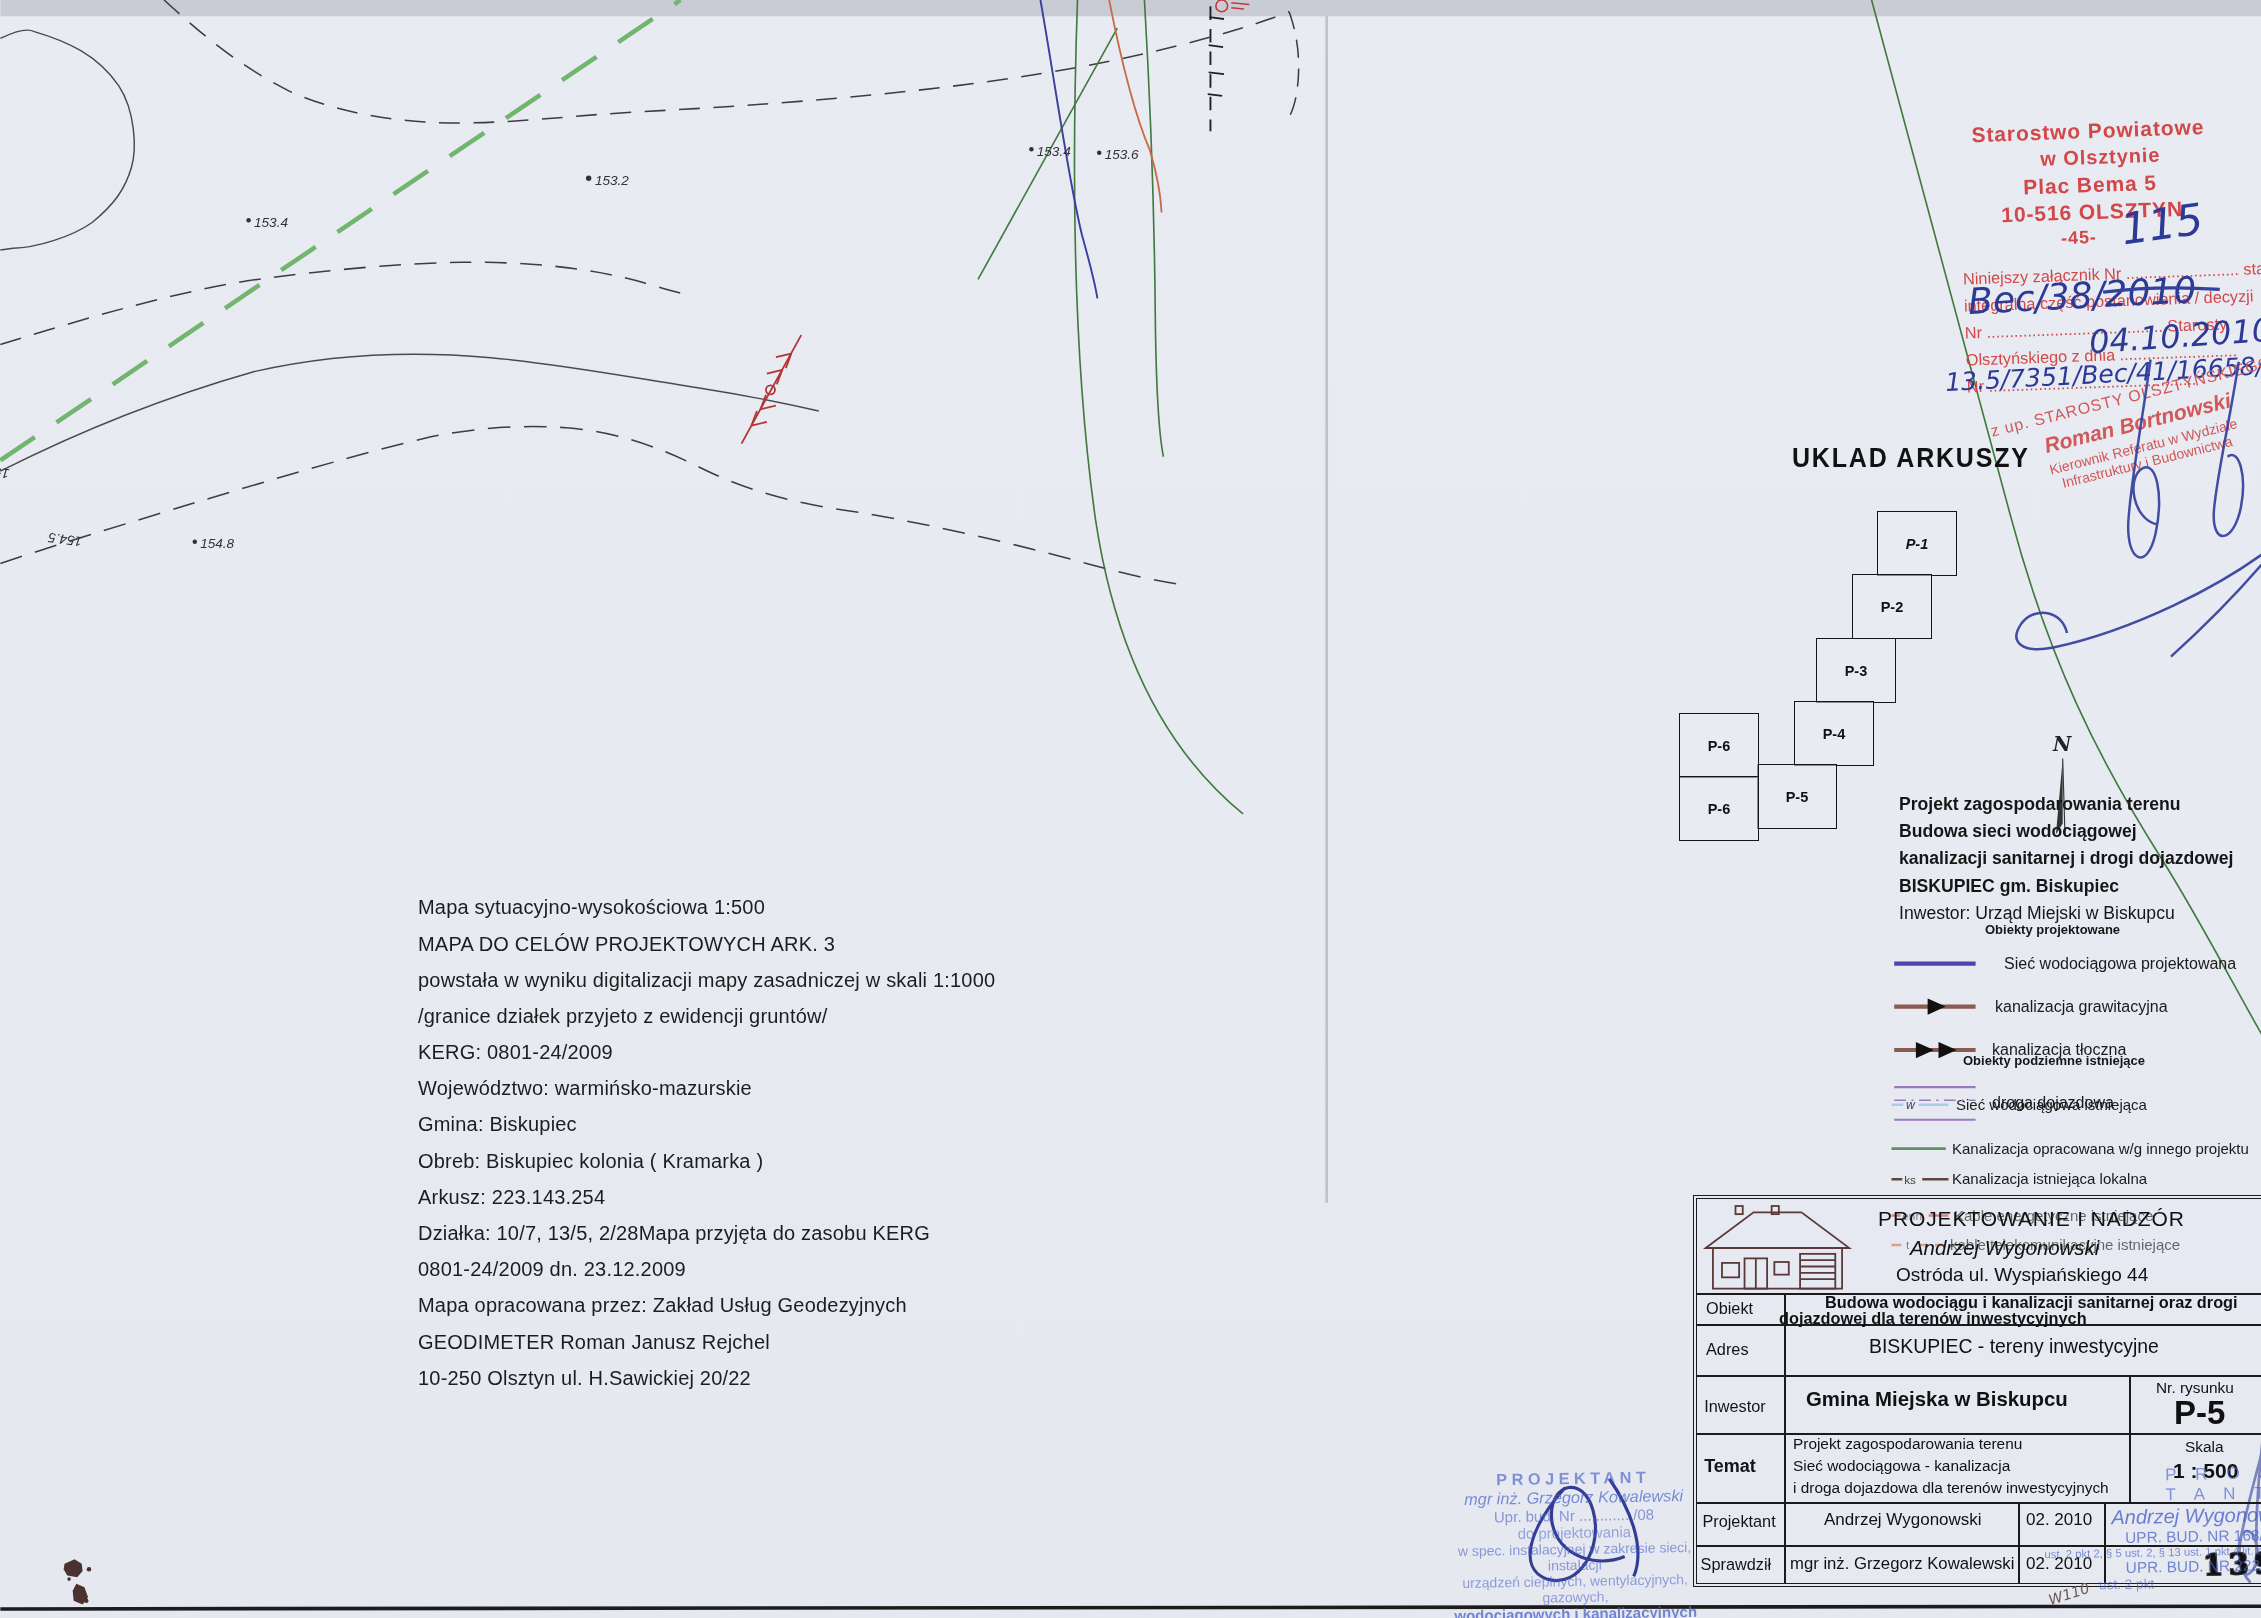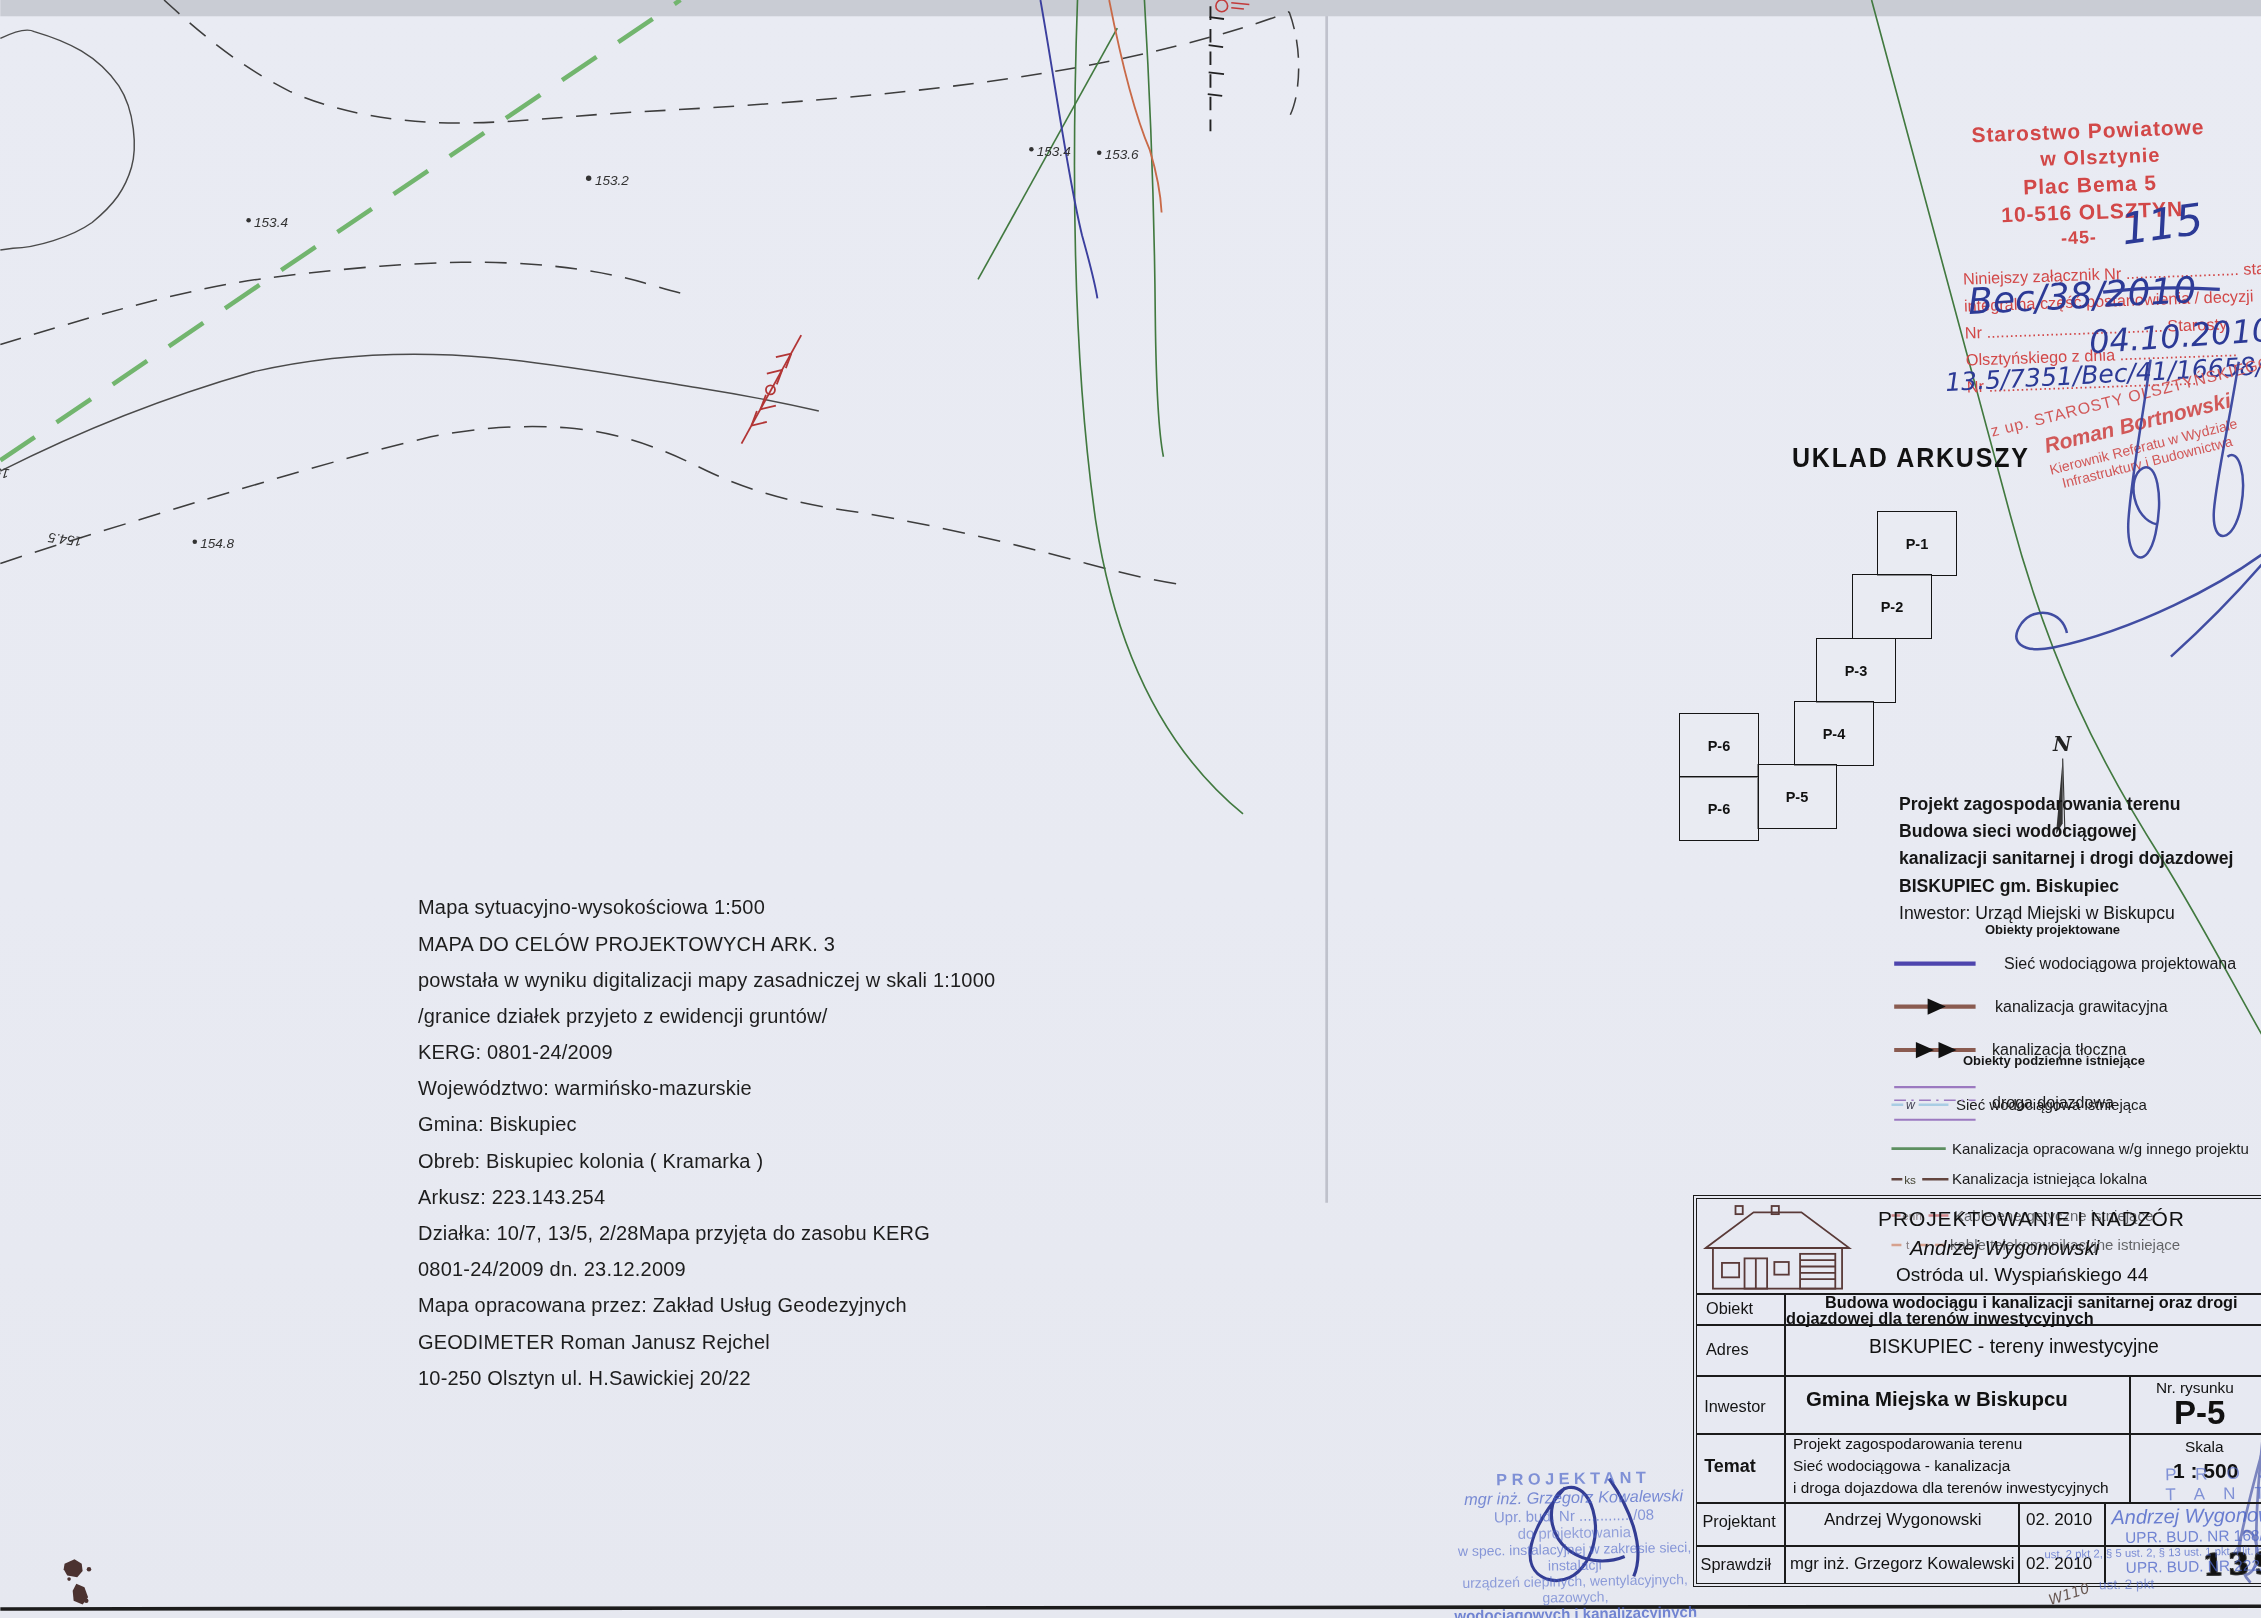--- a/index.html
+++ b/index.html
@@ -188,21 +188,21 @@
       <path d="M 3558,3270 C 3600,3330 3640,3420 3612,3486"></path>
     </g>
     <g stroke="#33409c" stroke-width="6" fill="none" opacity=".92">
       <path d="M 5068,2992 C 5020,3140 4978,3290 4955,3398 C 4947,3448 4952,3490 4972,3480 C 5002,3464 4992,3380 4966,3386 C 4942,3392 4946,3470 4976,3500"></path>
       <path d="M 5010,3120 C 4995,3240 4985,3360 4990,3460"></path>
     </g>
   </svg>
 
   <div class="t" style="left:1792px;top:443px;font-size:25px;font-weight:800;letter-spacing:1.8px;color:#121212;transform:scaleY(1.12);">UKLAD  ARKUSZY</div>
 
-  <div class="sheetbox" style="left:1877px;top:511px;">
+  <div class="sheetbox" style="left:1877px;top:511px;font-style:italic;">
       <span>P-1</span>
     </div>
   <div class="sheetbox" style="left:1852px;top:574px;">
       <span>P-2</span>
     </div>
   <div class="sheetbox" style="left:1816px;top:638px;">
       <span>P-3</span>
     </div>
   <div class="sheetbox" style="left:1794px;top:701px;">
       <span>P-4</span>
@@ -307,21 +307,21 @@
         <rect x="215" y="108" width="78" height="77"></rect>
         <path d="M 215,122 L 293,122 M 215,136 L 293,136 M 215,150 L 293,150 M 215,164 L 293,164"></path>
       </g>
     </svg>
     <div class="val" style="left:181px;top:8.1px;font-size:21px;letter-spacing:0.9px;">PROJEKTOWANIE  I  NADZÓR</div>
     <div class="val" style="left:213px;top:38px;font-size:20.4px;font-style:italic;">Andrzej  Wygonowski</div>
     <div class="val" style="left:199px;top:65px;font-size:19px;">Ostróda ul. Wyspiańskiego 44</div>
 
     <div class="lab" style="left:9px;top:100px;">Obiekt</div>
     <div class="val" style="left:96px;top:94px;font-size:16.3px;font-weight:bold;margin-left:32px;">Budowa wodociągu i kanalizacji sanitarnej  oraz drogi</div>
-    <div class="val" style="left:89px;top:110px;font-size:16.3px;font-weight:bold;">dojazdowej dla terenów inwestycyjnych</div>
+    <div class="val" style="left:82px;top:110px;font-size:16.3px;font-weight:bold;">dojazdowej dla terenów inwestycyjnych</div>
 
     <div class="lab" style="left:9px;top:141px;">Adres</div>
     <div class="val" style="left:172px;top:136px;font-size:19.4px;">BISKUPIEC - tereny  inwestycyjne</div>
 
     <div class="lab" style="left:7.2px;top:198px;text-align:right;">Inwestor</div>
     <div class="val" style="left:109px;top:189px;font-size:20.4px;font-weight:bold;">Gmina  Miejska w Biskupcu</div>
     <div class="val" style="left:459px;top:180px;font-size:15.4px;">Nr. rysunku</div>
     <div class="val" style="left:477px;top:195px;font-size:33px;font-weight:bold;">P-5</div>
 
     <div class="lab" style="left:7.2px;top:257px;font-weight:bold;font-size:18px;">Temat</div>

